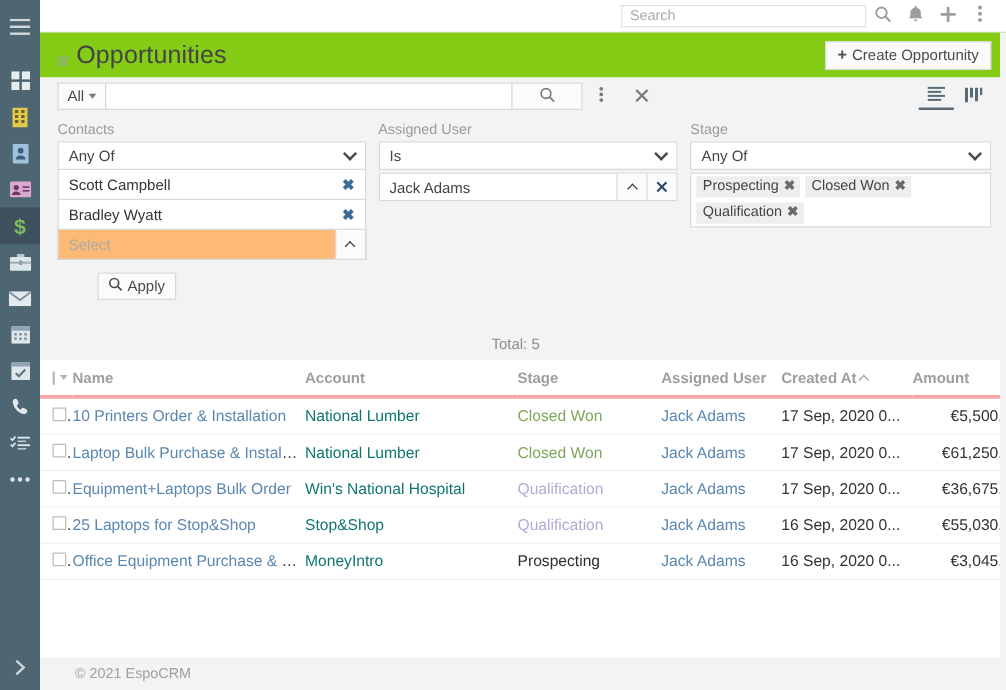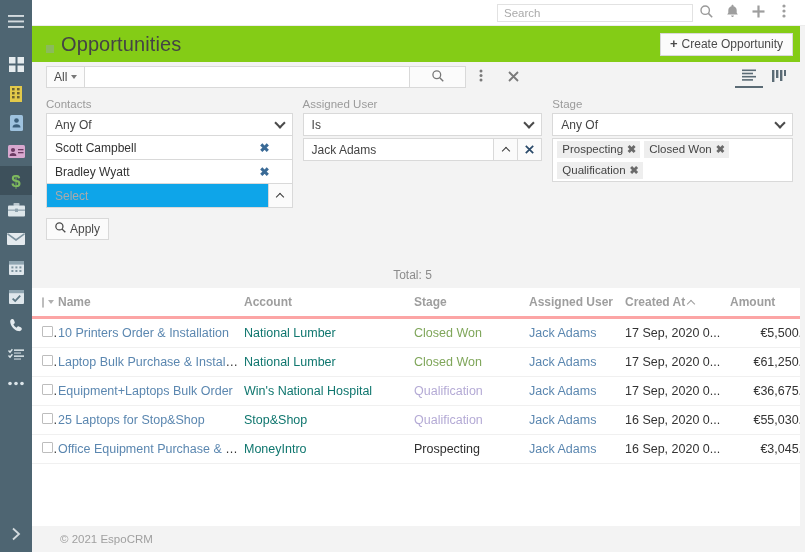--- a/index.html
+++ b/index.html
@@ -185,33 +185,33 @@
     border-top: 1.6px solid #3a3a3a;
     transform: rotate(45deg);
     margin-top: 2px;
   }
   .link-row {
     height: 24px; width: 100%;
     border: 1px solid #d9d9d9;
     border-top: none;
     background: #fff;
     display: flex; align-items: center;
-    padding: 0 20px 0 8px;
+    padding: 0 6px 0 8px;
     font-size: 12px; color: #333;
   }
   .link-row .nm { flex: 1 1 auto; }
   .link-row .xrm {
     color: #3a6a96; font-size: 12px; font-weight: bold;
     cursor: pointer; padding: 0 2px;
   }
   .sel-input-row {
     height: 24px; width: 100%;
     border: 1px solid #d9d9d9;
     border-top: none;
-    background: #0ea5e9;
+    background: #fdba74;
     display: flex; align-items: stretch;
   }
   .sel-input-row input {
     flex: 1 1 auto; border: none; outline: none;
     font-size: 12px; color: #333;
     font-family: "Liberation Sans", sans-serif;
     padding: 0 8px; background: transparent;
   }
   .sel-input-row input::placeholder { color: #aaa; }
   .sel-arrow-btn {
@@ -253,21 +253,21 @@
   .tag {
     background: #eeeeee;
     font-size: 11.5px; color: #444;
     padding: 1px 4px 1px 5px;
     display: flex; align-items: center; gap: 4px;
     line-height: 15px;
   }
   .tag .tx { color: #6a6a6a; font-weight: bold; font-size: 11px; cursor: pointer; }
 
   
-  .apply-row { padding: 10px 0 0 0; }
+  .apply-row { padding: 10px 0 0 0; margin-left: 32px; }
   .btn-apply {
     height: 22px;
     border: 1px solid #d9d9d9;
     background: #fbfbfb;
     font-size: 12px; color: #4a4a4a;
     font-family: "Liberation Sans", sans-serif;
     padding: 0 8px;
     display: inline-flex; align-items: center; gap: 4px;
     cursor: pointer;
   }

